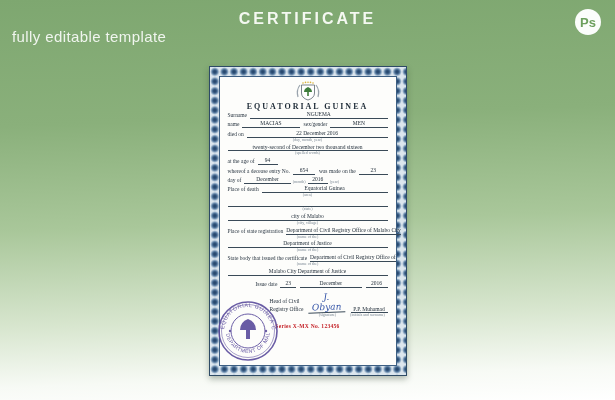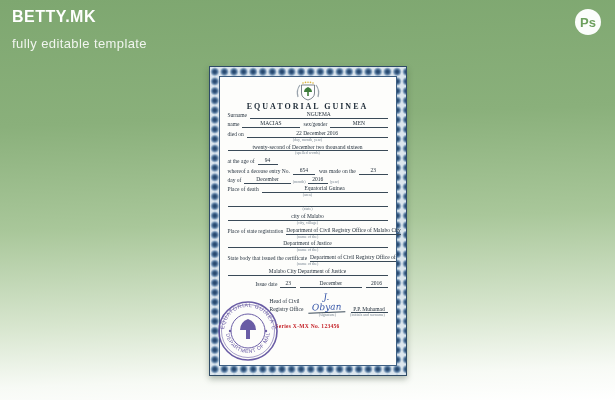--- a/index.html
+++ b/index.html
@@ -7,21 +7,21 @@
   body {
     font-family: "Liberation Sans", sans-serif;
     background: linear-gradient(178deg, #7ea770 0%, #8ab07b 30%, #a9c79a 55%, #d8e6cf 78%, #f7faf5 92%, #ffffff 100%);
     position: relative;
   }
 
   
   .topbar { position: absolute; top: 0; left: 0; right: 0; height: 48px; }
   .brand-wrap { position: absolute; left: 12px; top: 8px; color: #fff; }
   .brand { font-size: 16px; font-weight: bold; letter-spacing: 0.5px; }
-  .tagline { font-size: 13px; color: rgba(255,255,255,0.88); margin-top: 10px; letter-spacing: 0.4px; }
+  .tagline { font-size: 15px; color: rgba(255,255,255,0.88); margin-top: 20px; letter-spacing: 0.4px; }
   .page-title { position: absolute; top: 10px; left: 0; right: 0; text-align: center;
     color: #f4f8f1; font-size: 16px; font-weight: 600; letter-spacing: 3px; }
   .ps-badge { position: absolute; right: 14px; top: 9px; width: 26px; height: 26px;
     background: #fbfdfb; border-radius: 13px; display: flex; align-items: center; justify-content: center;
     color: #6da05e; font-weight: bold; font-size: 13px; }
 
   
   .cert { position: absolute; left: 50%; top: 66px; transform: translateX(-50%);
     width: 198px; height: 310px;
     border: 1.5px solid #2e4b66;
@@ -54,23 +54,23 @@
   .sig-name { flex: 1; text-align: center; border-bottom: 0.5px solid #3a4a58; }
   .series { text-align: center; color: #c42127; font-weight: bold; font-size: 5.5px; margin-top: 6px; letter-spacing: 0.3px; }
 
   .stamp { position: absolute; left: -4px; bottom: 2px; width: 64px; height: 64px; opacity: 0.9; }
 </style>
 </head>
 <body>
 
 <div class="topbar">
   <div class="brand-wrap">
-    <div class="brand">BETTY.MK</div>
     <div class="tagline">fully editable template</div>
   </div>
+  <div class="page-title">CERTIFICATE</div>
   <div class="ps-badge">Ps</div>
 </div>
 
 <div class="cert">
   <div class="cert-inner">
 
     <svg class="emblem" width="26" height="20" viewBox="0 0 26 20">
       <g fill="none">
         <path d="M3 16 Q1 9 5 4" stroke="#9aa4ad" stroke-width="1.2"></path>
         <path d="M23 16 Q25 9 21 4" stroke="#9aa4ad" stroke-width="1.2"></path>

